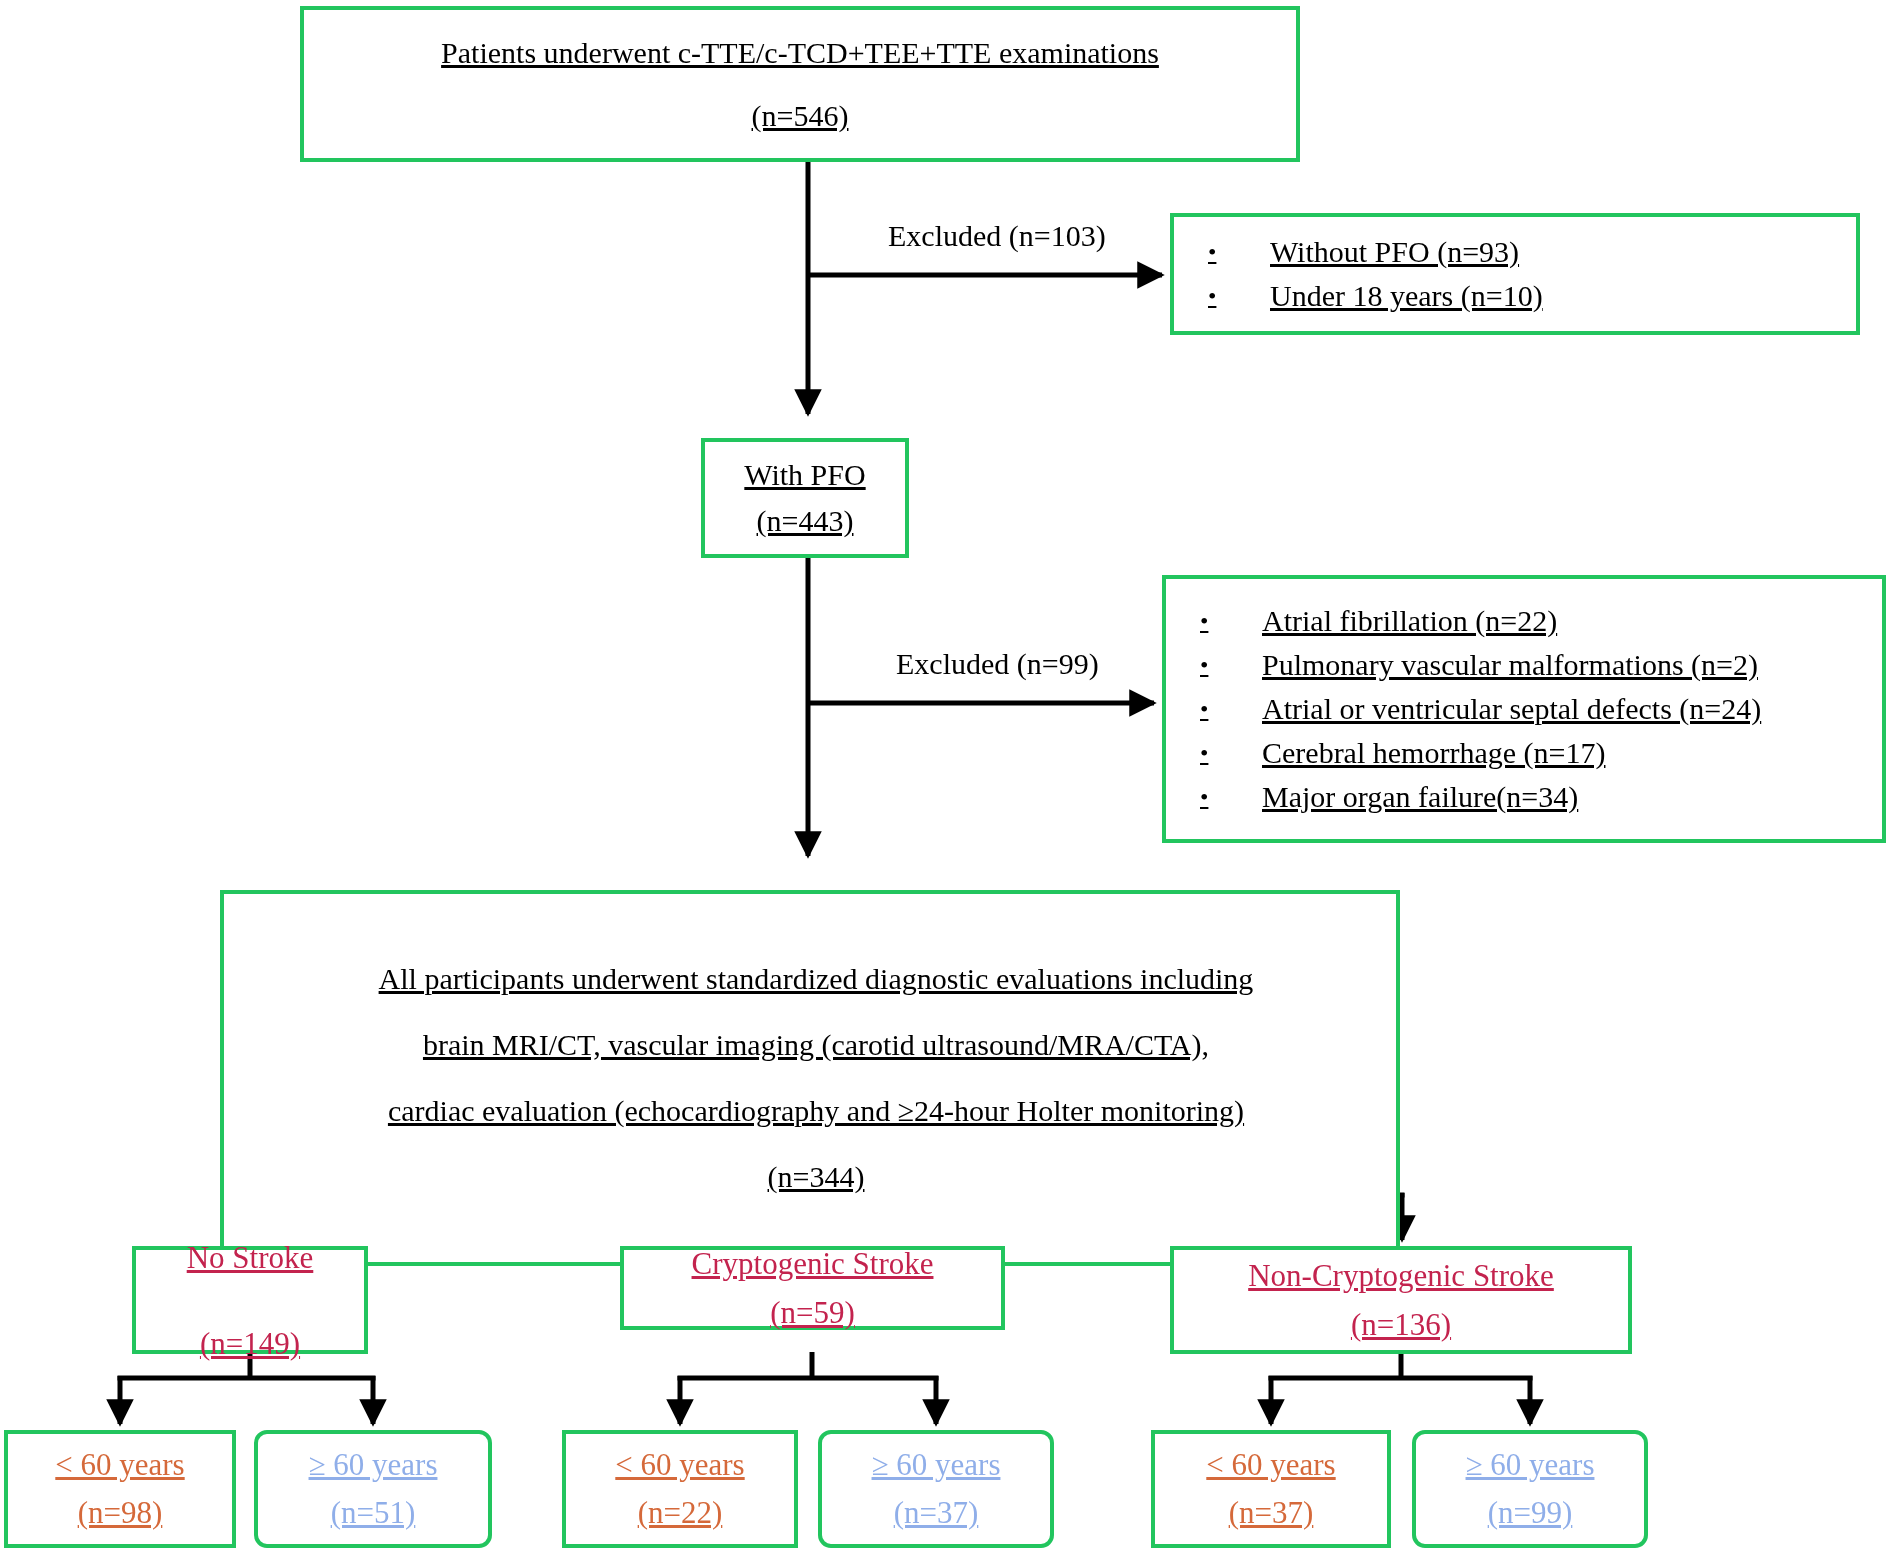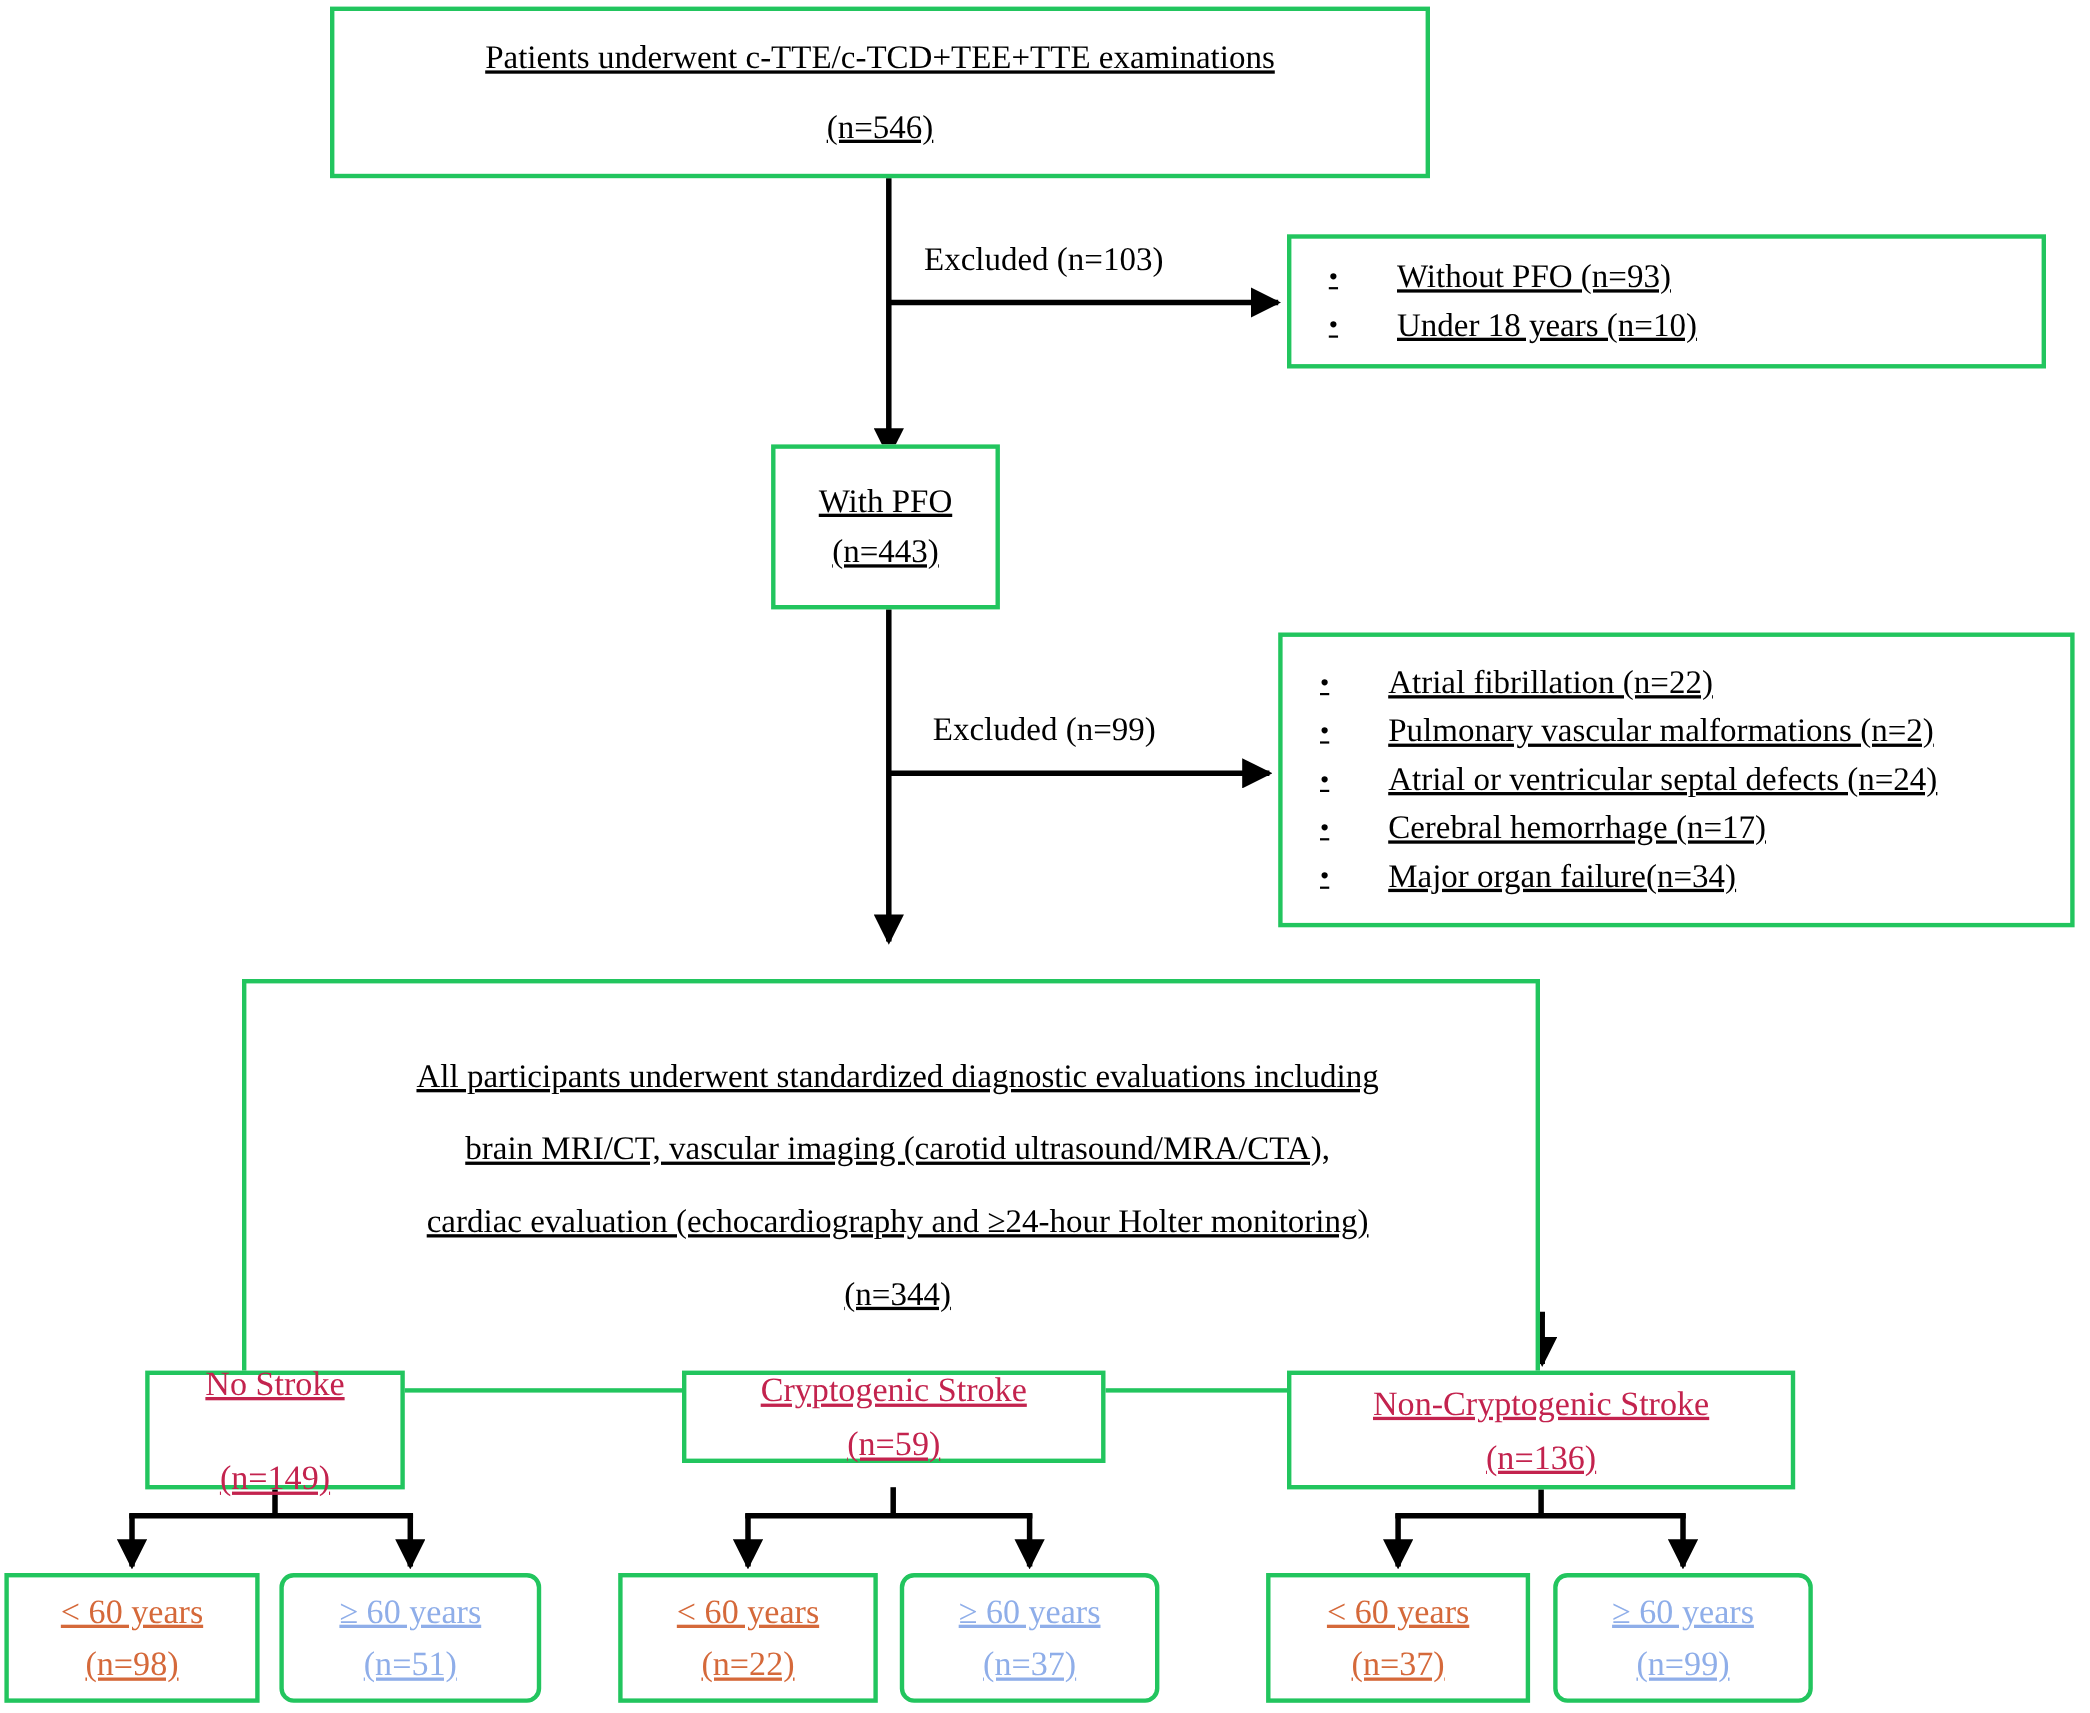--- a/index.html
+++ b/index.html
@@ -21,21 +21,21 @@
   .lh66 .ln { line-height:66px; }
   .lh49 .ln { line-height:49px; font-size:31px; }
   .lh48 .ln { line-height:48px; font-size:31px; }
   .bullets { align-items:stretch; justify-content:center; text-align:left; }
   .bullets .li { display:flex; line-height:44px; }
   .bullets .dot { width:62px; padding-left:34px; font-size:24px; }
   .crimson { color:var(--stroke_label,#C3234E); }
   .orange  { color:var(--under60,#D5693A); }
   .blue    { color:var(--over60,#8FAEE9);border-radius:13px; }
   .freelabel {
-    position:absolute; font-size:30px; line-height:36px; white-space:nowrap;
+    position:absolute; font-size:30px; line-height:36px; white-space:nowrap;margin-left:48px;
   }
 </style>
 </head>
 <body>
 
 <div class="canvas">
 
   <svg class="connectors" width="1900" height="1557" viewBox="0 0 1900 1557">
     <defs>
       <marker id="ah" viewBox="0 0 10 10" refX="9" refY="5" markerWidth="5.5" markerHeight="5.5" orient="auto-start-reverse">
@@ -81,21 +81,21 @@
     <div class="li">
       <span class="dot">•</span>
       <span class="ln">Without PFO (n=93)</span>
     </div>
     <div class="li">
       <span class="dot">•</span>
       <span class="ln">Under 18 years (n=10)</span>
     </div>
   </div>
 
-  <div class="box lh46" style="left:701px;top:404px;width:208px;height:150px;">
+  <div class="box lh46" style="left:701px;top:438px;width:208px;height:120px;">
     <div class="ln">With PFO</div>
     <div class="ln">(n=443)</div>
   </div>
 
   <div class="freelabel" style="left:848px;top:646px;">Excluded (n=99)</div>
   <div class="box bullets" style="left:1162px;top:575px;width:724px;height:268px;">
     <div class="li">
       <span class="dot">•</span>
       <span class="ln">Atrial fibrillation (n=22)</span>
     </div>

